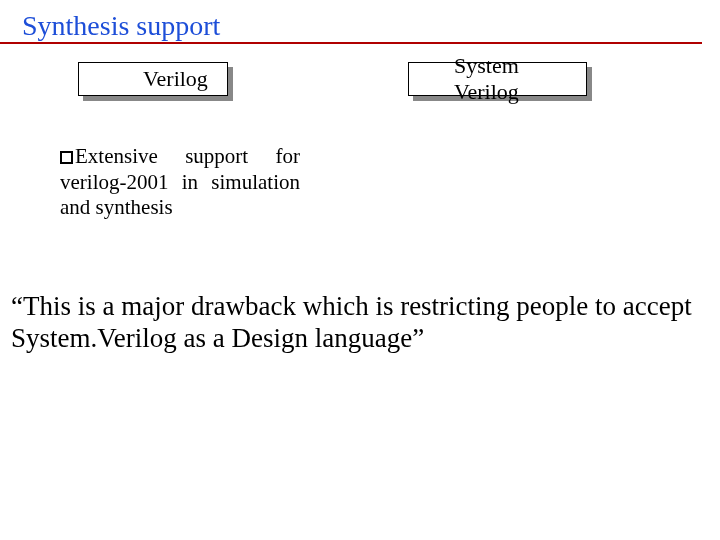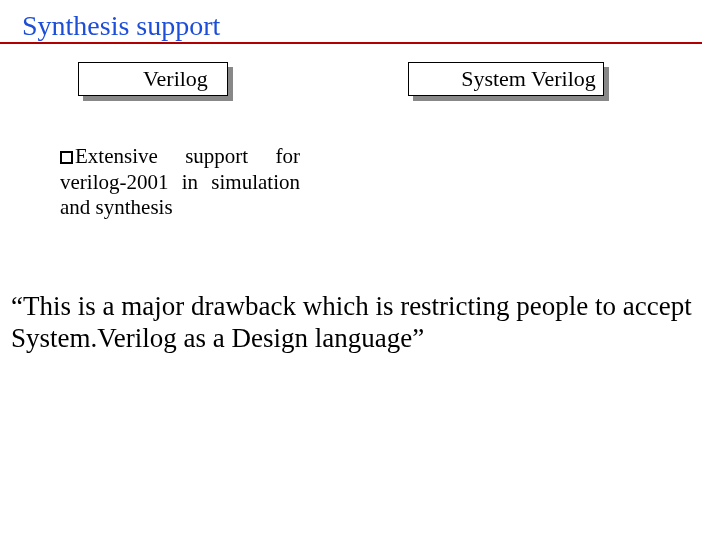--- a/index.html
+++ b/index.html
@@ -36,21 +36,21 @@
   .col {
     flex: 0 0 250px;
   }
   .box-wrap {
     position: relative;
     margin: 0 0 0 18px;
     width: 150px;
     height: 34px;
   }
   .box-wrap.wide {
-    width: 196px;
+    width: 179px;
   }
   .box-shadow {
     position: absolute;
     top: 5px;
     left: 5px;
     width: 100%;
     height: 100%;
     background: #888;
   }
   .label-box {

